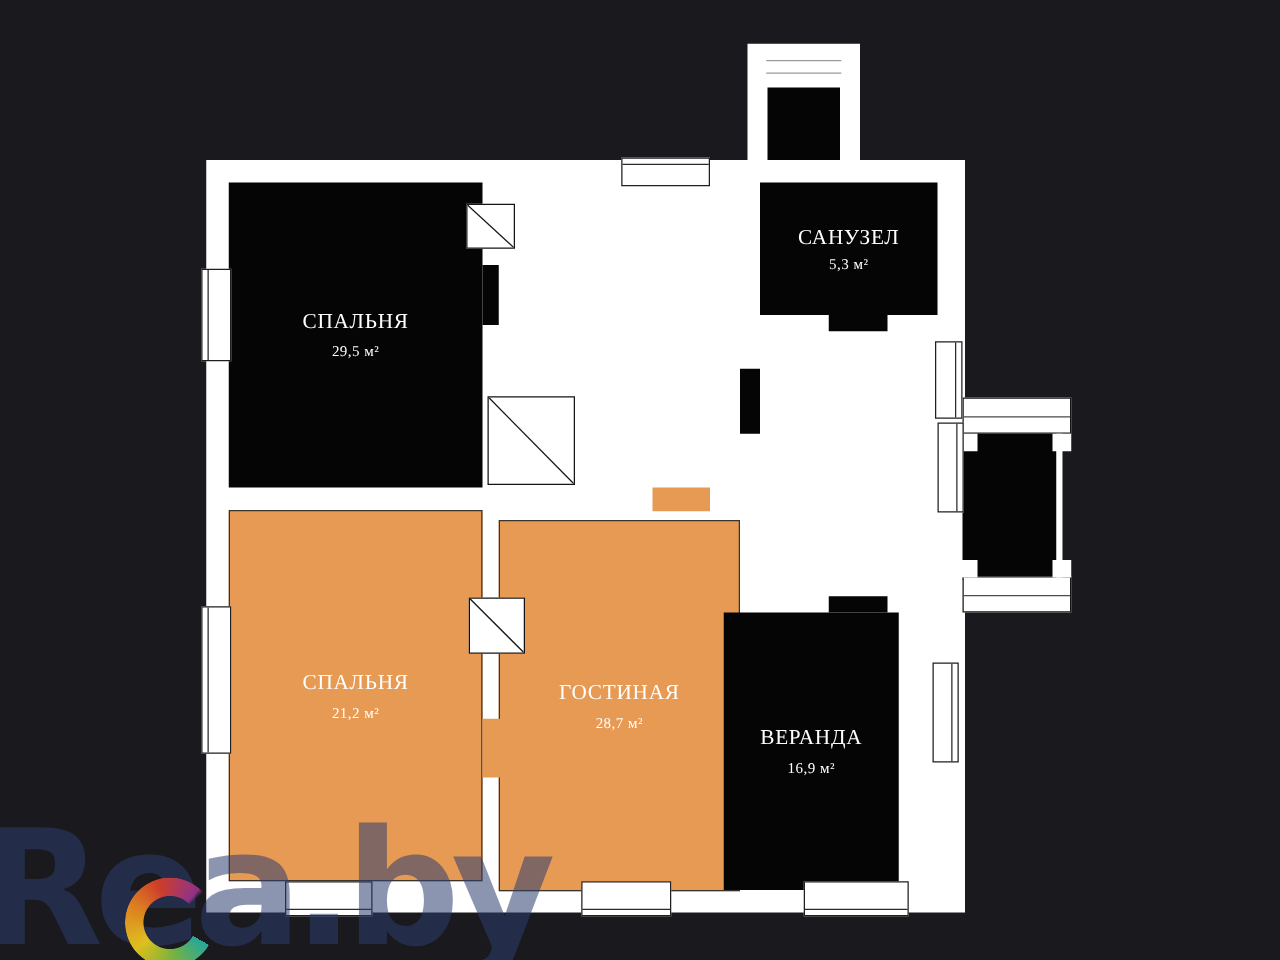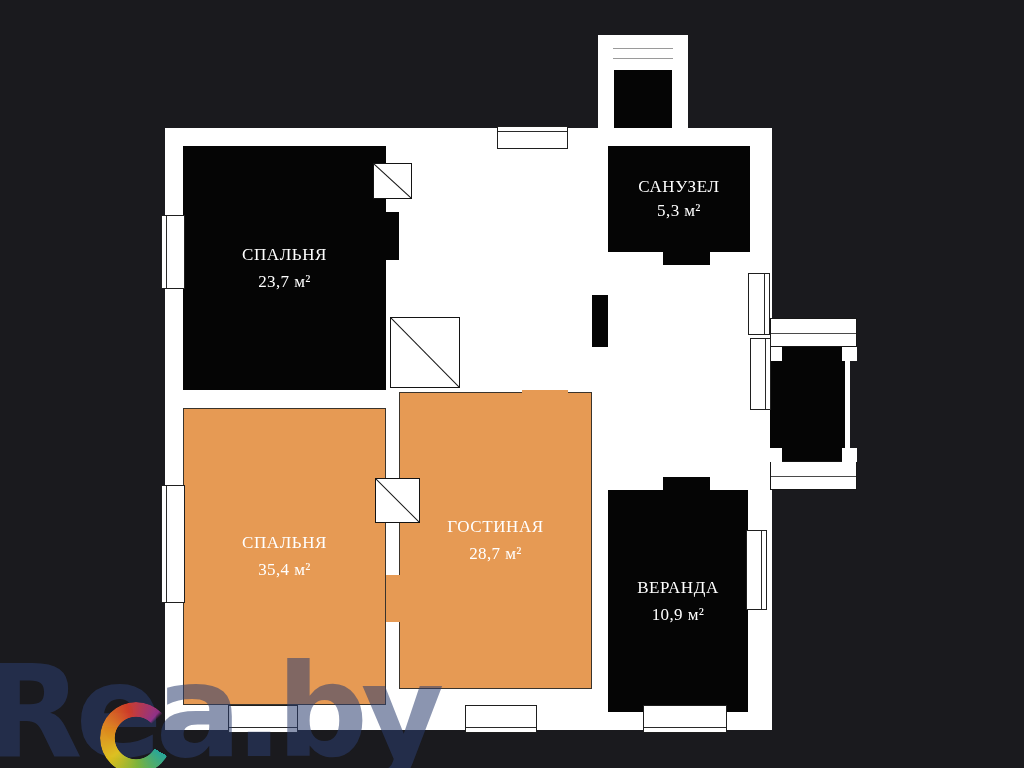--- a/index.html
+++ b/index.html
@@ -6,21 +6,21 @@
   *{box-sizing:border-box;}
   .stage{position:relative;width:1024px;height:768px;background:#1a1a1e;overflow:hidden;
          font-family:"Liberation Sans", sans-serif;}
   .abs{position:absolute;}
   .plate{background:#ffffff;}
   .room{position:absolute;display:flex;align-items:center;justify-content:center;font-family:Liberation Serif, serif;}
   .room.dark{background:#050505;}
   .room.orange{background:#e69a54;border:1px solid #3a342c;}
   .rlabel{display:flex;flex-direction:column;align-items:center;gap:7px;text-align:center;}
   .rname{color:#ffffff;font-size:17px;letter-spacing:.6px;}
-  .rarea{color:#ffffff;font-size:17px;letter-spacing:.4px;}
+  .rarea{color:#ffffff;font-size:12px;letter-spacing:.4px;}
   .gap-dark{position:absolute;background:#050505;}
   .gap-orange{position:absolute;background:#e69a54;}
   .chimney{position:absolute;background:#ffffff;border:1px solid #141414;}
   .chimney svg{position:absolute;left:0;top:0;width:100%;height:100%;display:block;}
   .win{position:absolute;background:#ffffff;border:1px solid #1f1f1f;}
   .win i{position:absolute;background:#2a2a2a;display:block;}
   .band{position:absolute;background:#ffffff;border:1px solid #161616;}
   .band i{position:absolute;left:0;right:0;height:1px;background:#4a4a4a;}
   .post{position:absolute;background:#ffffff;}
   .stepline{position:absolute;height:1px;background:#9a9a9a;}
@@ -54,45 +54,45 @@
     </div>
   <div class="post" style="left:767px;top:347px;width:15px;height:14px"></div>
   <div class="post" style="left:842px;top:347px;width:15px;height:14px"></div>
   <div class="post" style="left:767px;top:448px;width:15px;height:14px"></div>
   <div class="post" style="left:842px;top:448px;width:15px;height:14px"></div>
   <div class="post" style="left:845px;top:347px;width:5px;height:115px"></div>
 
   <div class="room dark" style="left:183px;top:146px;width:203px;height:244px">
     <div class="rlabel">
       <span class="rname">СПАЛЬНЯ</span>
-      <span class="rarea">23,7 м²</span>
+      <span class="rarea">29,5 м²</span>
     </div>
   </div>
   <div class="room dark" style="left:608px;top:146px;width:142px;height:106px">
     <div class="rlabel" style="gap:4px">
       <span class="rname">САНУЗЕЛ</span>
       <span class="rarea">5,3 м²</span>
     </div>
   </div>
   <div class="room orange" style="left:183px;top:408px;width:203px;height:297px">
     <div class="rlabel">
       <span class="rname">СПАЛЬНЯ</span>
-      <span class="rarea">35,4 м²</span>
+      <span class="rarea">21,2 м²</span>
     </div>
   </div>
-  <div class="room orange" style="left:399px;top:392px;width:193px;height:297px">
+  <div class="room orange" style="left:399px;top:416px;width:193px;height:297px">
     <div class="rlabel">
       <span class="rname">ГОСТИНАЯ</span>
       <span class="rarea">28,7 м²</span>
     </div>
   </div>
-  <div class="room dark" style="left:608px;top:490px;width:140px;height:222px">
+  <div class="room dark" style="left:579px;top:490px;width:140px;height:222px">
     <div class="rlabel">
       <span class="rname">ВЕРАНДА</span>
-      <span class="rarea">10,9 м²</span>
+      <span class="rarea">16,9 м²</span>
     </div>
   </div>
 
   <div class="gap-dark" style="left:386px;top:212px;width:13px;height:48px"></div>
   <div class="gap-dark" style="left:592px;top:295px;width:16px;height:52px"></div>
   <div class="gap-dark" style="left:663px;top:252px;width:47px;height:13px"></div>
   <div class="gap-dark" style="left:663px;top:477px;width:47px;height:13px"></div>
   <div class="gap-orange" style="left:522px;top:390px;width:46px;height:19px"></div>
   <div class="gap-orange" style="left:386px;top:575px;width:14px;height:47px"></div>
 

